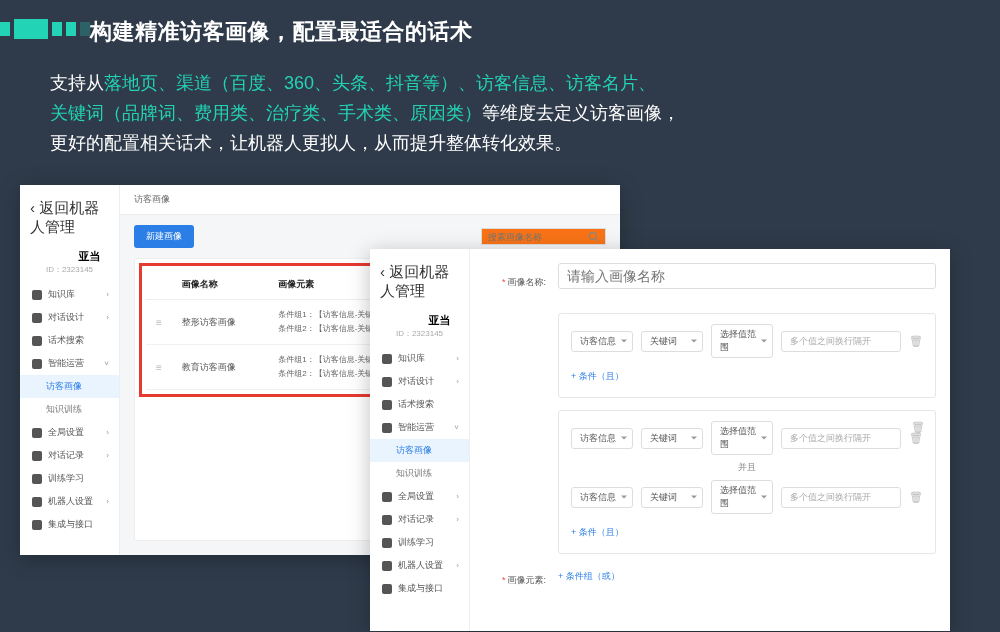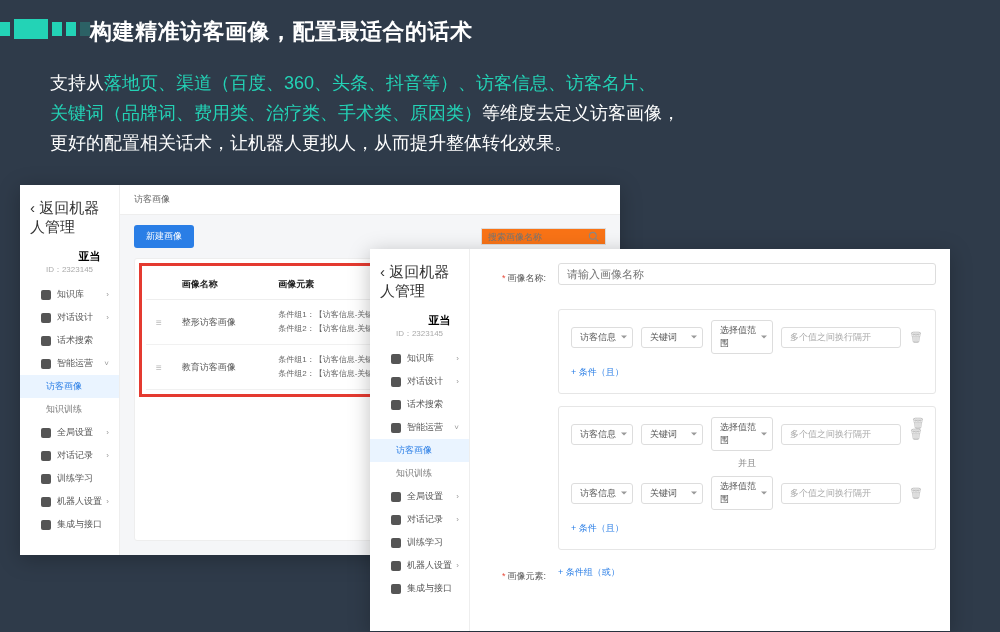--- a/index.html
+++ b/index.html
@@ -44,21 +44,21 @@
   .p-body { display:flex; height:100%; }
   .sidebar {
     width:100px; flex:none; background:#fff; border-right:1px solid #eee;
     padding:10px 0;
   }
   .back { color:#333; padding:4px 10px 8px; font-size:15px; cursor:pointer; }
   .user-name { text-align:center; font-size:11px; font-weight:600; padding-top:4px;margin-left:40px; }
   .user-id   { text-align:center; font-size:8px; color:#aaa; padding-bottom:8px; }
   .sb-item {
     display:flex; align-items:center; 
-    padding:5px 10px 5px 21px; color:#555; font-size:9px;
+    padding:5px 10px 5px 12px; color:#555; font-size:9px;
   }
   .sb-item .dot {
     width:10px; height:10px; border-radius:2px; background:#555; display:inline-block;
     margin-right:6px;
   }
   .sb-item.child  { padding-left:26px; color:#777; }
   .sb-item.active { background:#eaf4ff; color:#2a7ee6; }
   .caret { font-size:8px; color:#999; }
 
   .main {
@@ -97,21 +97,21 @@
   .cond-key { color:#333; }
 
   
   .form { padding:14px 20px; font-size:9px; color:#555; }
   .form-row { display:flex; align-items:flex-end; margin-bottom:24px; }
   .form-label { width:56px; flex:none; text-align:right; color:#555; padding-top:4px; }
   .form-label .req { color:#e74c3c; margin-right:2px; }
   .form-ctrl { flex:1; margin-left:12px; }
   .text-input {
     width:100%; border:1px solid #ddd; border-radius:3px; padding:4px 8px;
-    font-size:11px; color:#555;
+    font-size:14px; color:#555;
   }
   .cond-box {
     border:1px solid #e6e6e6; border-radius:3px; padding:10px 12px; margin-bottom:12px;
     position:relative;
   }
   .cond-row { display:flex; align-items:center; gap:8px; margin-bottom:8px; }
   .sel {
     border:1px solid #ddd; border-radius:3px; background:#fff;
     padding:3px 16px 3px 8px; font-size:9px; color:#555;
     position:relative; min-width:62px;

